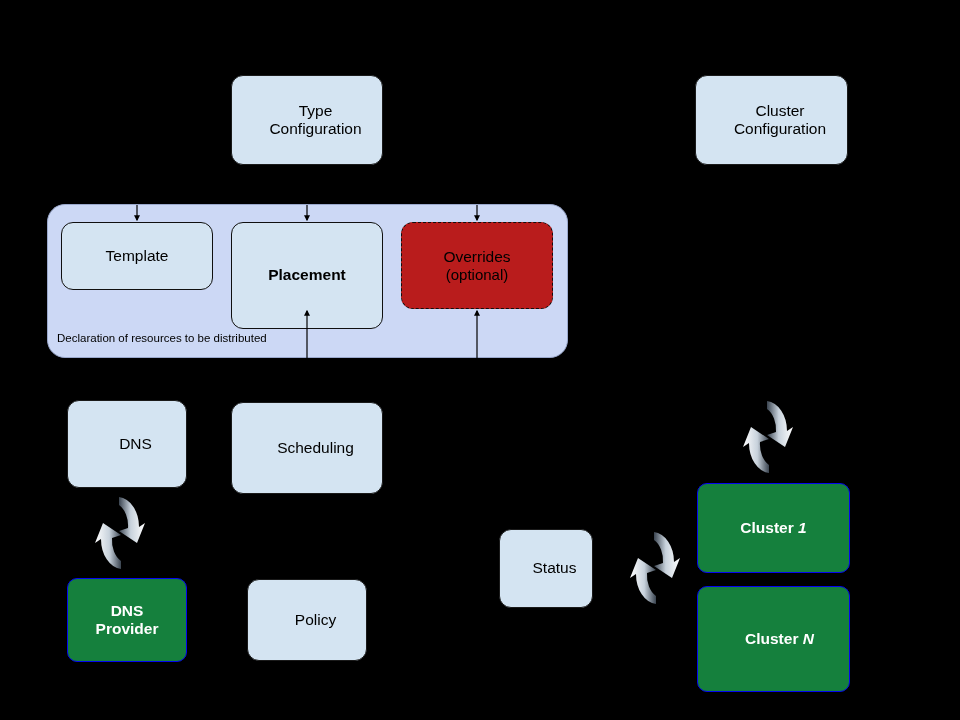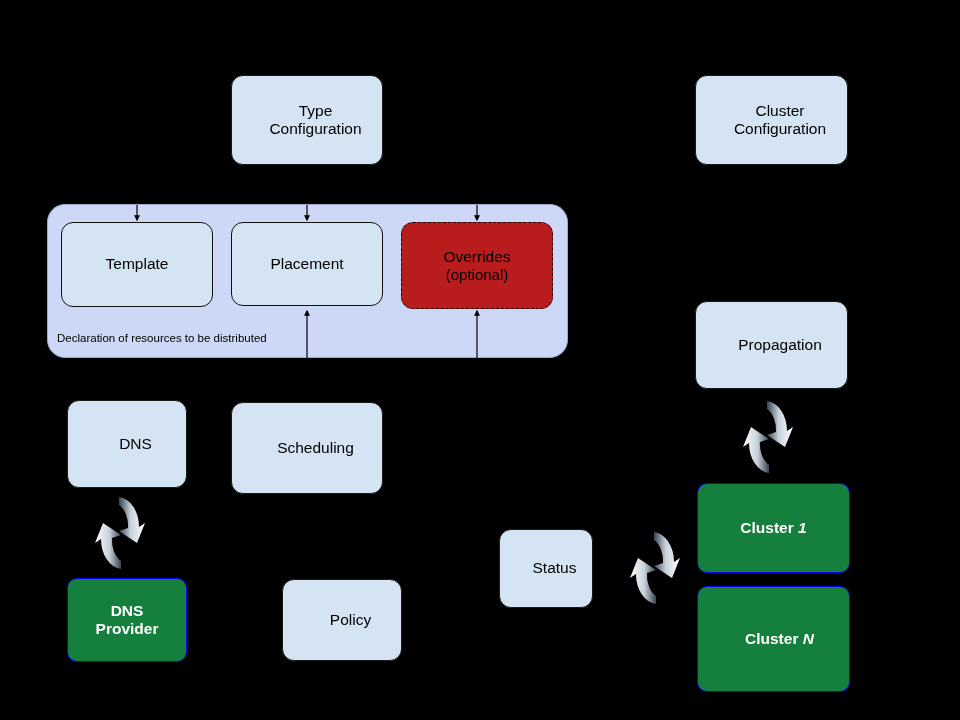--- a/index.html
+++ b/index.html
@@ -96,25 +96,25 @@
 
   <div class="node node-light" style="left:695px; top:75px; width:153px; height:90px;">
     <div>
       <span>Cluster</span><br>
       <span>Configuration</span>
     </div>
   </div>
 
   <div class="group-box" style="left:47px; top:204px; width:521px; height:154px;"></div>
 
-  <div class="node node-light-inner" style="left:61px; top:222px; width:152px; height:85px;">
+  <div class="node node-light-inner" style="left:61px; top:222px; width:152px; height:68px;">
     <span>Template</span>
   </div>
 
-  <div class="node node-light-inner" style="left:231px; top:222px; width:152px; height:84px;">
+  <div class="node node-light-inner" style="left:231px; top:222px; width:152px; height:107px;font-weight:bold;">
     <span>Placement</span>
   </div>
 
   <div class="node node-dashed" style="left:401px; top:222px; width:152px; height:87px;">
     <div>
       <span>Overrides</span>
       <span class="sub">(optional)</span>
     </div>
   </div>
 
@@ -128,31 +128,28 @@
     <span>Scheduling</span>
   </div>
 
   <div class="node node-blue" style="left:67px; top:578px; width:120px; height:84px;">
     <div>
       <span>DNS</span><br>
       <span>Provider</span>
     </div>
   </div>
 
-  <div class="node node-light" style="left:247px; top:579px; width:120px; height:82px;margin-left:35px;">
+  <div class="node node-light" style="left:247px; top:579px; width:120px; height:82px;">
     <span>Policy</span>
   </div>
 
   <div class="node node-light" style="left:499px; top:529px; width:94px; height:79px;">
     <span>Status</span>
   </div>
 
-  <div class="node node-light" style="left:695px; top:301px; width:153px; height:88px;">
-    <span>Propagation</span>
-  </div>
 
   <div class="node node-blue" style="left:697px; top:483px; width:153px; height:90px;">
     <div>
       <span>Cluster </span><span class="italic-n">1</span>
     </div>
   </div>
 
   <div class="node node-blue" style="left:697px; top:586px; width:153px; height:106px;padding-left:12px;">
     <div>
       <span>Cluster </span><span class="italic-n">N</span>

